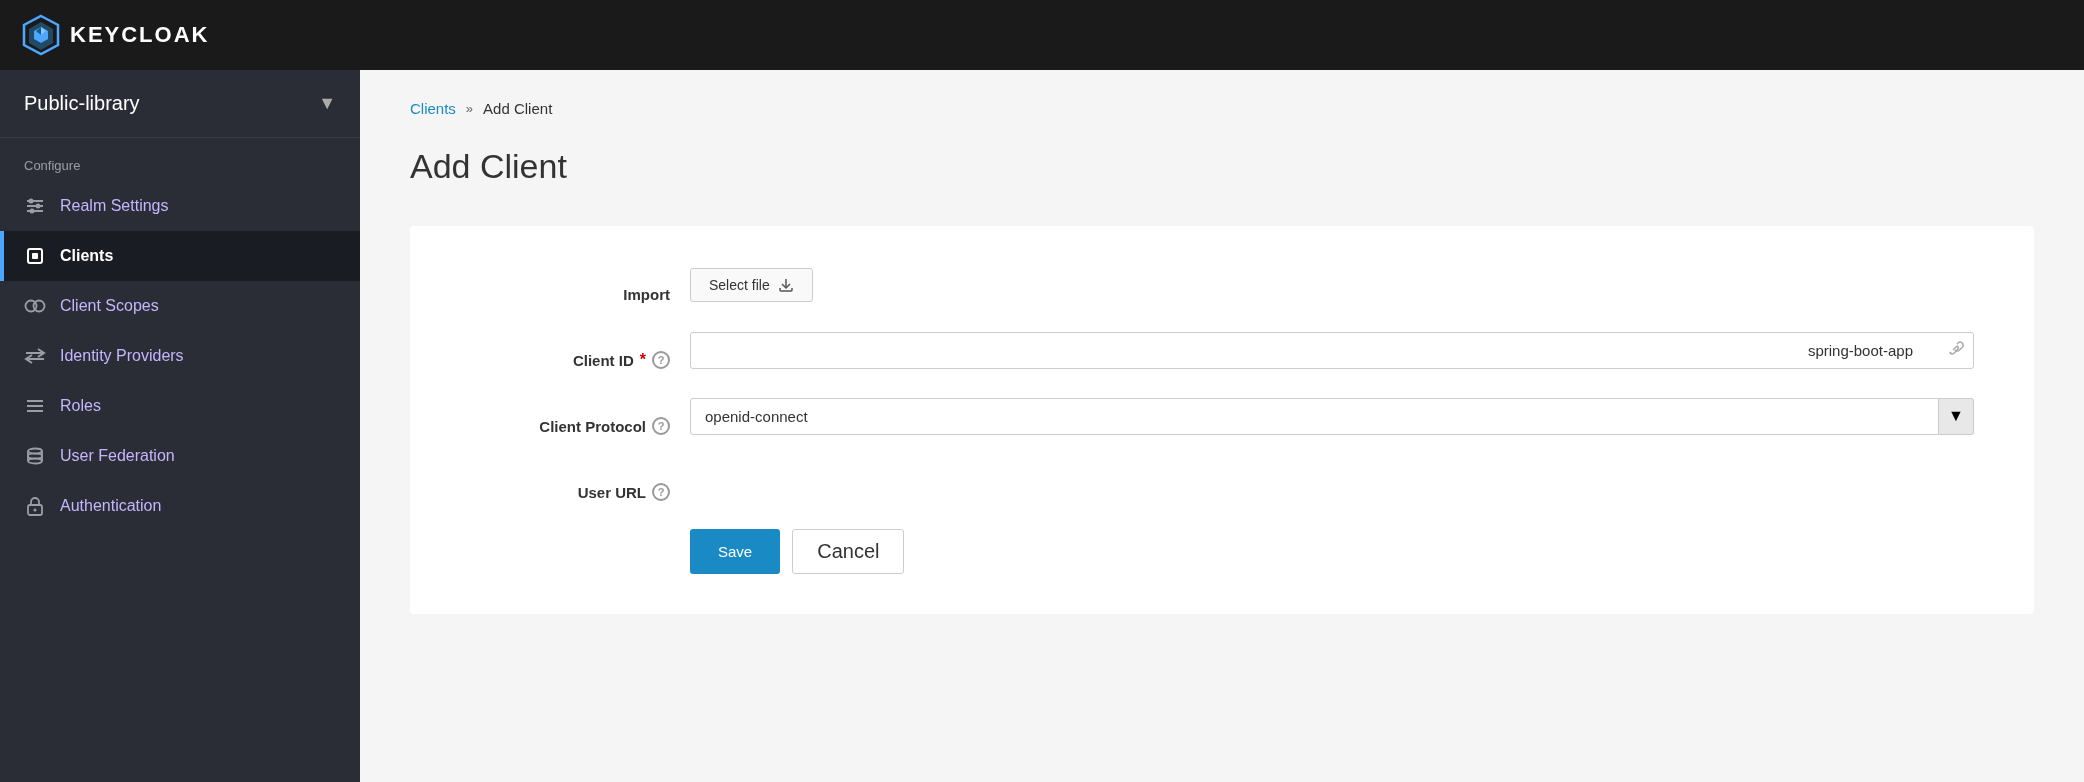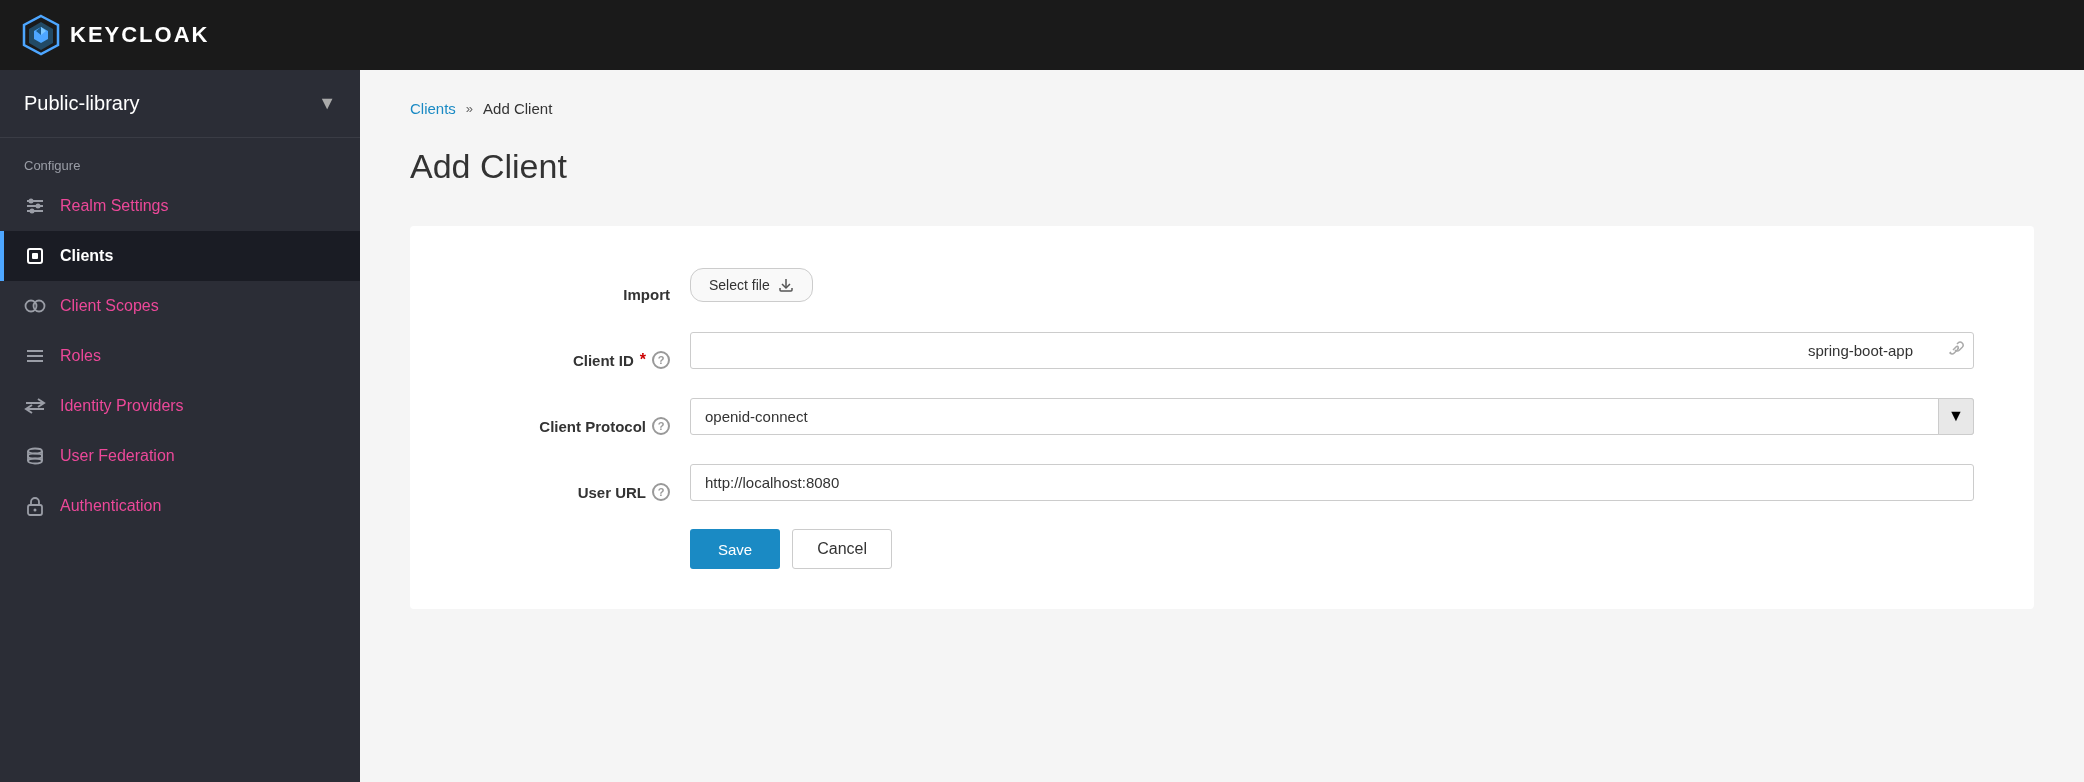--- a/index.html
+++ b/index.html
@@ -71,21 +71,21 @@
       padding: 20px 24px 8px;
       text-transform: none;
       letter-spacing: 0;
     }
 
     .sidebar-item {
       display: flex;
       align-items: center;
       gap: 14px;
       padding: 14px 24px;
-      color: #ec4899;
+      color: #c4b5fd;
       font-size: 16px;
       cursor: pointer;
       position: relative;
     }
     .sidebar-item.active {
       background: #1a1c24;
       color: white;
       font-weight: 600;
     }
     .sidebar-item.active::before {
@@ -186,21 +186,21 @@
     }
 
     .form-control-wrapper {
       flex: 1;
     }
 
     .btn-select-file {
       padding: 8px 18px;
       border: 1px solid #ccc;
       background: #f9f9f9;
-      border-radius: 13px;
+      border-radius: 3px;
       font-size: 14px;
       cursor: pointer;
       display: flex;
       align-items: center;
       gap: 8px;
       color: #333;
     }
 
     .form-input {
       width: 100%;
@@ -275,21 +275,21 @@
       cursor: pointer;
       font-weight: 500;
     }
 
     .btn-cancel {
       padding: 10px 24px;
       background: white;
       color: #333;
       border: 1px solid #ccc;
       border-radius: 3px;
-      font-size: 16px;
+      font-size: 20px;
       cursor: pointer;
     }
   </style>
 </head>
 <body>
 
 <div class="header">
   <div class="logo-container">
     <svg class="logo-icon" viewBox="0 0 42 42" xmlns="http://www.w3.org/2000/svg">
       <polygon points="21,2 38,11 38,31 21,40 4,31 4,11" fill="none" stroke="#4da6ff" stroke-width="2.5"></polygon>
@@ -342,39 +342,39 @@
         <svg width="22" height="18" viewBox="0 0 22 18" fill="none" xmlns="http://www.w3.org/2000/svg">
           <circle cx="7" cy="9" r="5.5" stroke="#9a9da6" stroke-width="1.8" fill="none"></circle>
           <circle cx="15" cy="9" r="5.5" stroke="#9a9da6" stroke-width="1.8" fill="none"></circle>
         </svg>
       </div>
       <span>Client Scopes</span>
     </div>
 
     <div class="sidebar-item">
       <div class="sidebar-icon">
-        <svg width="20" height="18" viewBox="0 0 20 18" fill="none" xmlns="http://www.w3.org/2000/svg">
-          <line x1="2" y1="4" x2="18" y2="4" stroke="#9a9da6" stroke-width="2"></line>
-          <line x1="2" y1="9" x2="18" y2="9" stroke="#9a9da6" stroke-width="2"></line>
-          <line x1="2" y1="14" x2="18" y2="14" stroke="#9a9da6" stroke-width="2"></line>
-        </svg>
-      </div>
-      <span>Roles</span>
-    </div>
-
-    <div class="sidebar-item">
-      <div class="sidebar-icon">
         <svg width="22" height="18" viewBox="0 0 22 18" fill="none" xmlns="http://www.w3.org/2000/svg">
           <line x1="2" y1="6" x2="20" y2="6" stroke="#9a9da6" stroke-width="2"></line>
           <polyline points="14,2 20,6 14,10" stroke="#9a9da6" stroke-width="2" fill="none"></polyline>
           <line x1="20" y1="12" x2="2" y2="12" stroke="#9a9da6" stroke-width="2"></line>
           <polyline points="8,8 2,12 8,16" stroke="#9a9da6" stroke-width="2" fill="none"></polyline>
         </svg>
       </div>
       <span>Identity Providers</span>
+    </div>
+
+    <div class="sidebar-item">
+      <div class="sidebar-icon">
+        <svg width="20" height="18" viewBox="0 0 20 18" fill="none" xmlns="http://www.w3.org/2000/svg">
+          <line x1="2" y1="4" x2="18" y2="4" stroke="#9a9da6" stroke-width="2"></line>
+          <line x1="2" y1="9" x2="18" y2="9" stroke="#9a9da6" stroke-width="2"></line>
+          <line x1="2" y1="14" x2="18" y2="14" stroke="#9a9da6" stroke-width="2"></line>
+        </svg>
+      </div>
+      <span>Roles</span>
     </div>
 
     <div class="sidebar-item">
       <div class="sidebar-icon">
         <svg width="20" height="20" viewBox="0 0 20 20" fill="none" xmlns="http://www.w3.org/2000/svg">
           <ellipse cx="10" cy="5" rx="7" ry="2.5" stroke="#9a9da6" stroke-width="1.8"></ellipse>
           <line x1="3" y1="5" x2="3" y2="15" stroke="#9a9da6" stroke-width="1.8"></line>
           <line x1="17" y1="5" x2="17" y2="15" stroke="#9a9da6" stroke-width="1.8"></line>
           <ellipse cx="10" cy="15" rx="7" ry="2.5" stroke="#9a9da6" stroke-width="1.8"></ellipse>
           <ellipse cx="10" cy="10" rx="7" ry="2.5" stroke="#9a9da6" stroke-width="1.5"></ellipse>
@@ -457,23 +457,20 @@
             <div class="select-arrow">▼</div>
           </div>
         </div>
       </div>
 
       <div class="form-row">
         <div class="form-label">
           <span>User URL</span>
           <span class="help-icon">?</span>
         </div>
-        <div class="form-control-wrapper">
-          <input type="text" class="form-input" value="http://localhost:8080" style="">
-        </div>
       </div>
 
       <div class="form-actions">
         <button class="btn-save">Save</button>
         <button class="btn-cancel">Cancel</button>
       </div>
 
     </div>
   </div>
 </div>

